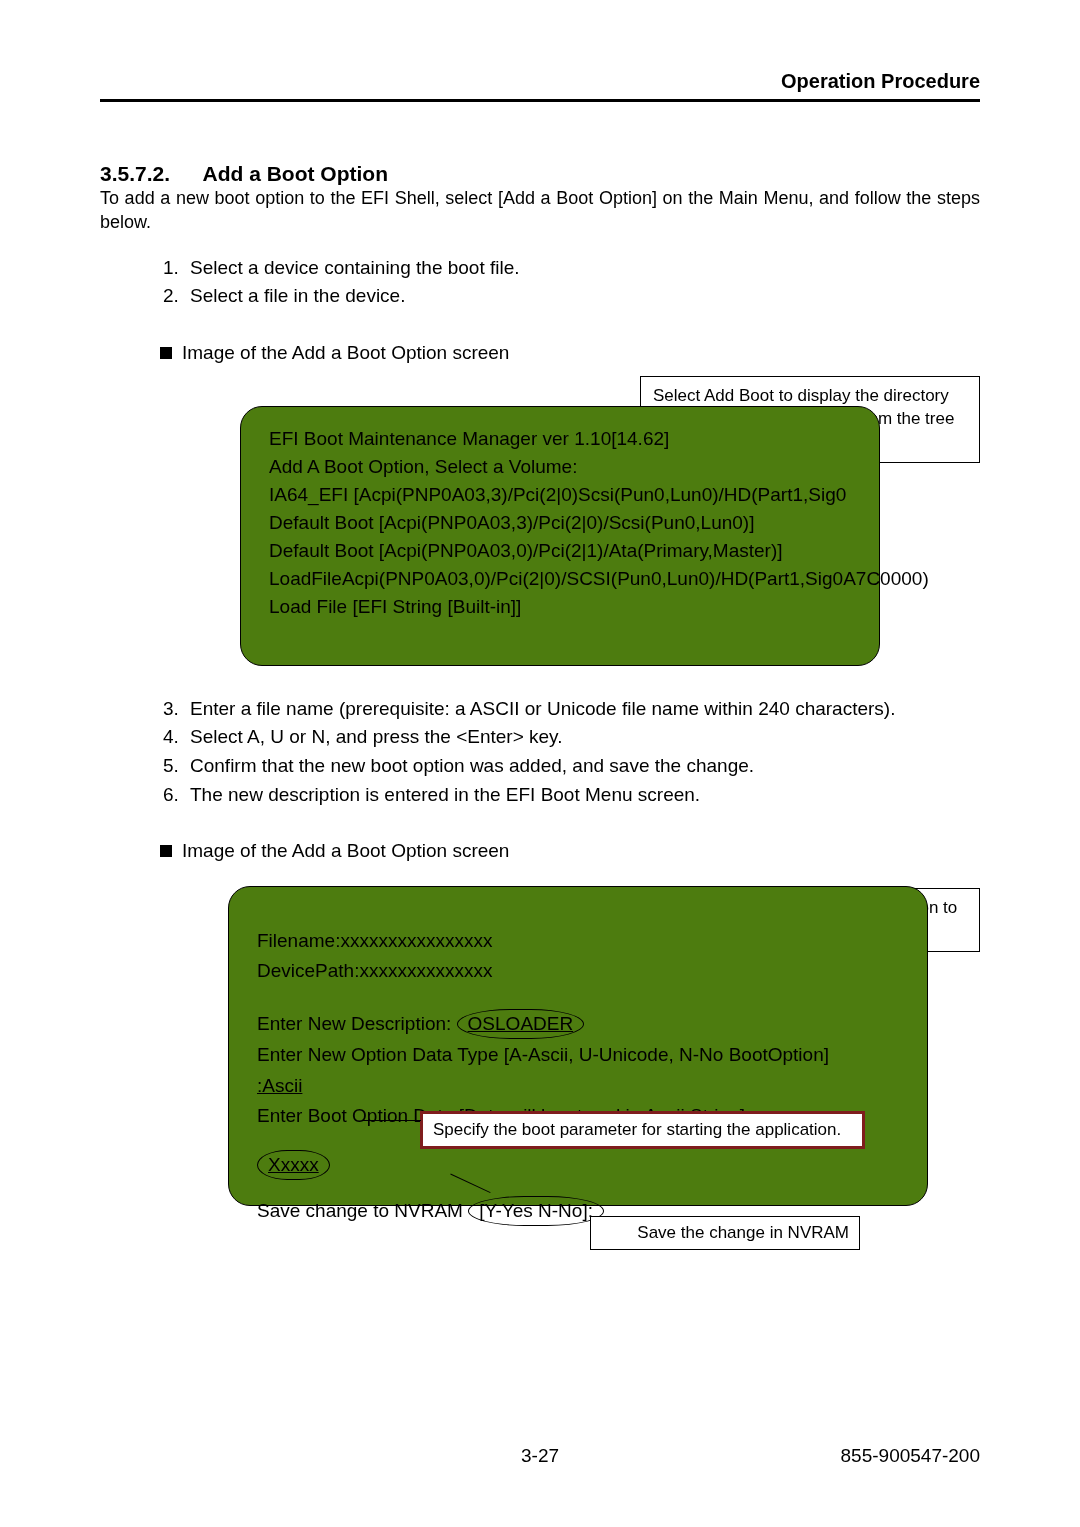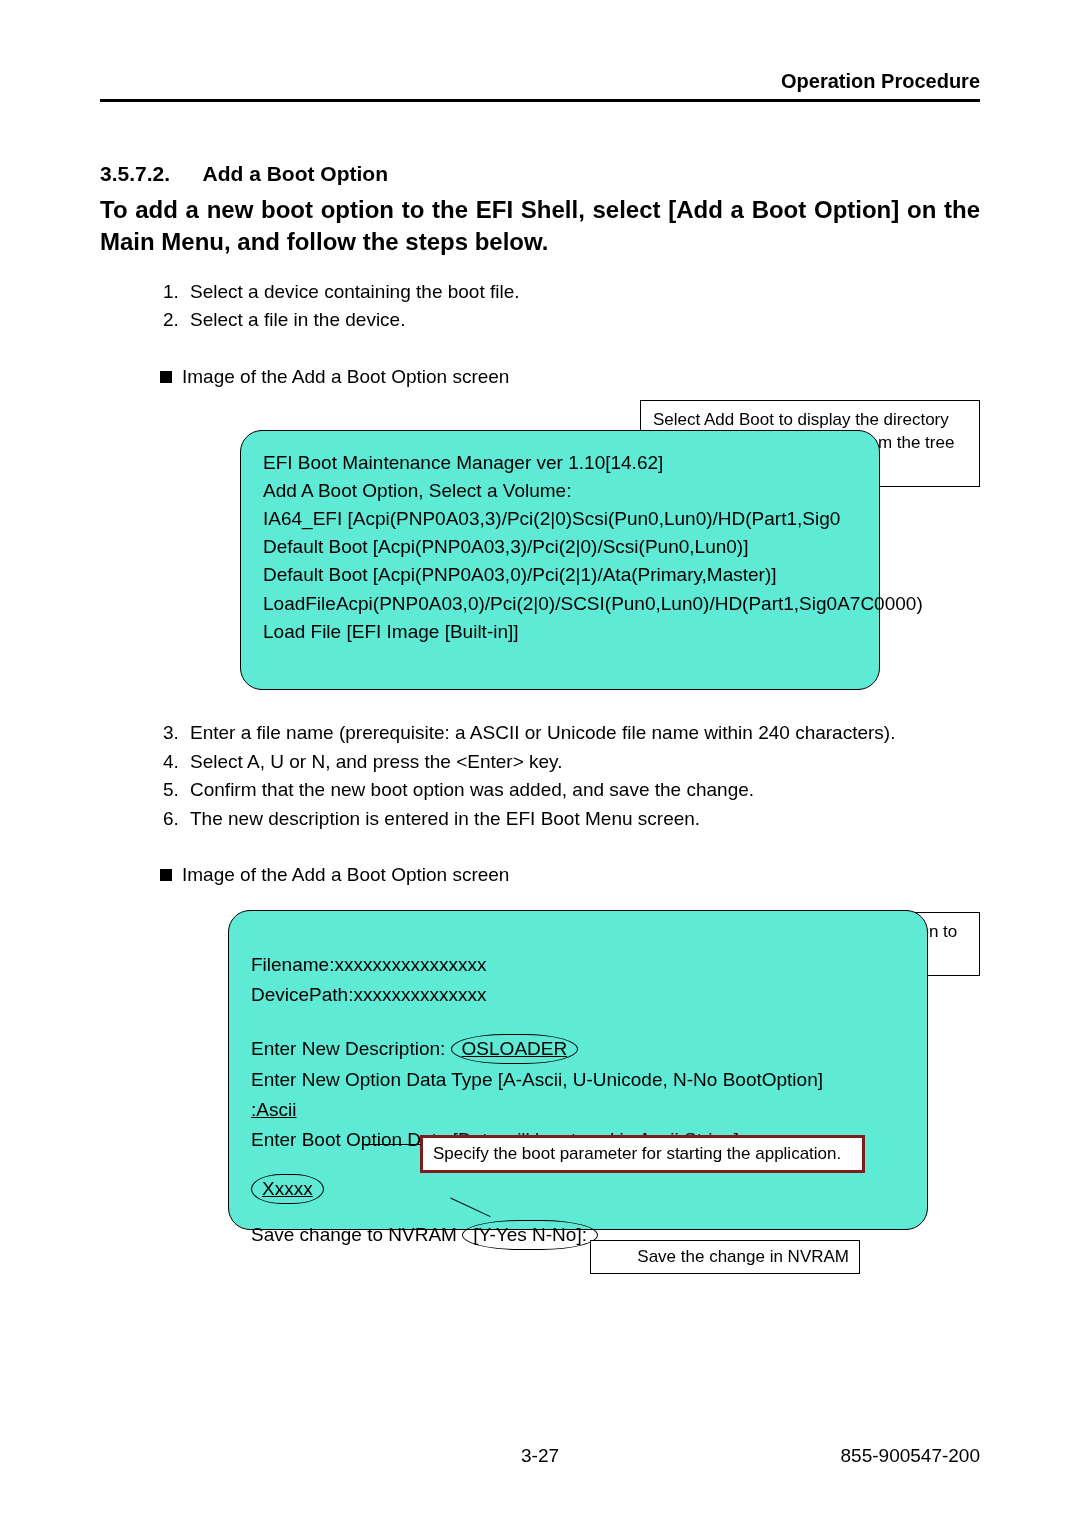--- a/index.html
+++ b/index.html
@@ -33,25 +33,23 @@
     font-size: 21px;
     display: inline;
   }
   .sec-title {
     font-weight: bold;
     font-size: 21px;
     display: inline;
     margin-left: 28px;
   }
   .intro {
-    font-size: 24px;
+    font-size: 18px;
     line-height: 1.35;
-    margin-top: 8px;
     text-align: justify;
-    font-weight: bold;
   }
   ol.steps {
     list-style: decimal;
     font-size: 19px;
     line-height: 1.4;
     margin: 20px 0 0 0;
     padding-left: 84px;
   }
   ol.steps li {
     padding-left: 6px;
@@ -76,22 +74,22 @@
     position: relative;
     height: 300px;
     margin-left: 40px;
     margin-right: 0;
   }
   .rounded-screen {
     position: absolute;
     border: 1.5px solid #000;
     border-radius: 22px;
     box-sizing: border-box;
-    padding: 18px 22px;
-    background: #5eead4;
+    padding: 18px 28px;
+    background: #4d7c0f;
     font-size: 19px;
     line-height: 1.48;
   }
   .screen1-box {
     left: 100px;
     top: 30px;
     width: 640px;
     height: 260px;
   }
   .callout-box {
@@ -232,21 +230,21 @@
   <div class="diagram1">
     <div class="callout-box callout1a">Select Add Boot to display the directory tree, and select a directory from the tree to enter the boot program.</div>
     <div class="line lead1"></div>
     <div class="rounded-screen screen1-box">
       <div>EFI Boot Maintenance Manager ver 1.10[14.62]</div>
       <div>Add A Boot Option, Select a Volume:</div>
       <div>IA64_EFI [Acpi(PNP0A03,3)/Pci(2|0)Scsi(Pun0,Lun0)/HD(Part1,Sig0</div>
       <div>Default Boot [Acpi(PNP0A03,3)/Pci(2|0)/Scsi(Pun0,Lun0)]</div>
       <div>Default Boot [Acpi(PNP0A03,0)/Pci(2|1)/Ata(Primary,Master)]</div>
       <div>LoadFileAcpi(PNP0A03,0)/Pci(2|0)/SCSI(Pun0,Lun0)/HD(Part1,Sig0A7C0000)</div>
-      <div>Load File [EFI Image [Built-in]]</div>
+      <div>Load File [EFI String [Built-in]]</div>
     </div>
   </div>
 
   <ol class="steps" start="3">
     <li>Enter a file name (prerequisite: a ASCII or Unicode file name within 240 characters).</li>
     <li>Select A, U or N, and press the &lt;Enter&gt; key.</li>
     <li>Confirm that the new boot option was added, and save the change.</li>
     <li>The new description is entered in the EFI Boot Menu screen.</li>
   </ol>
 

